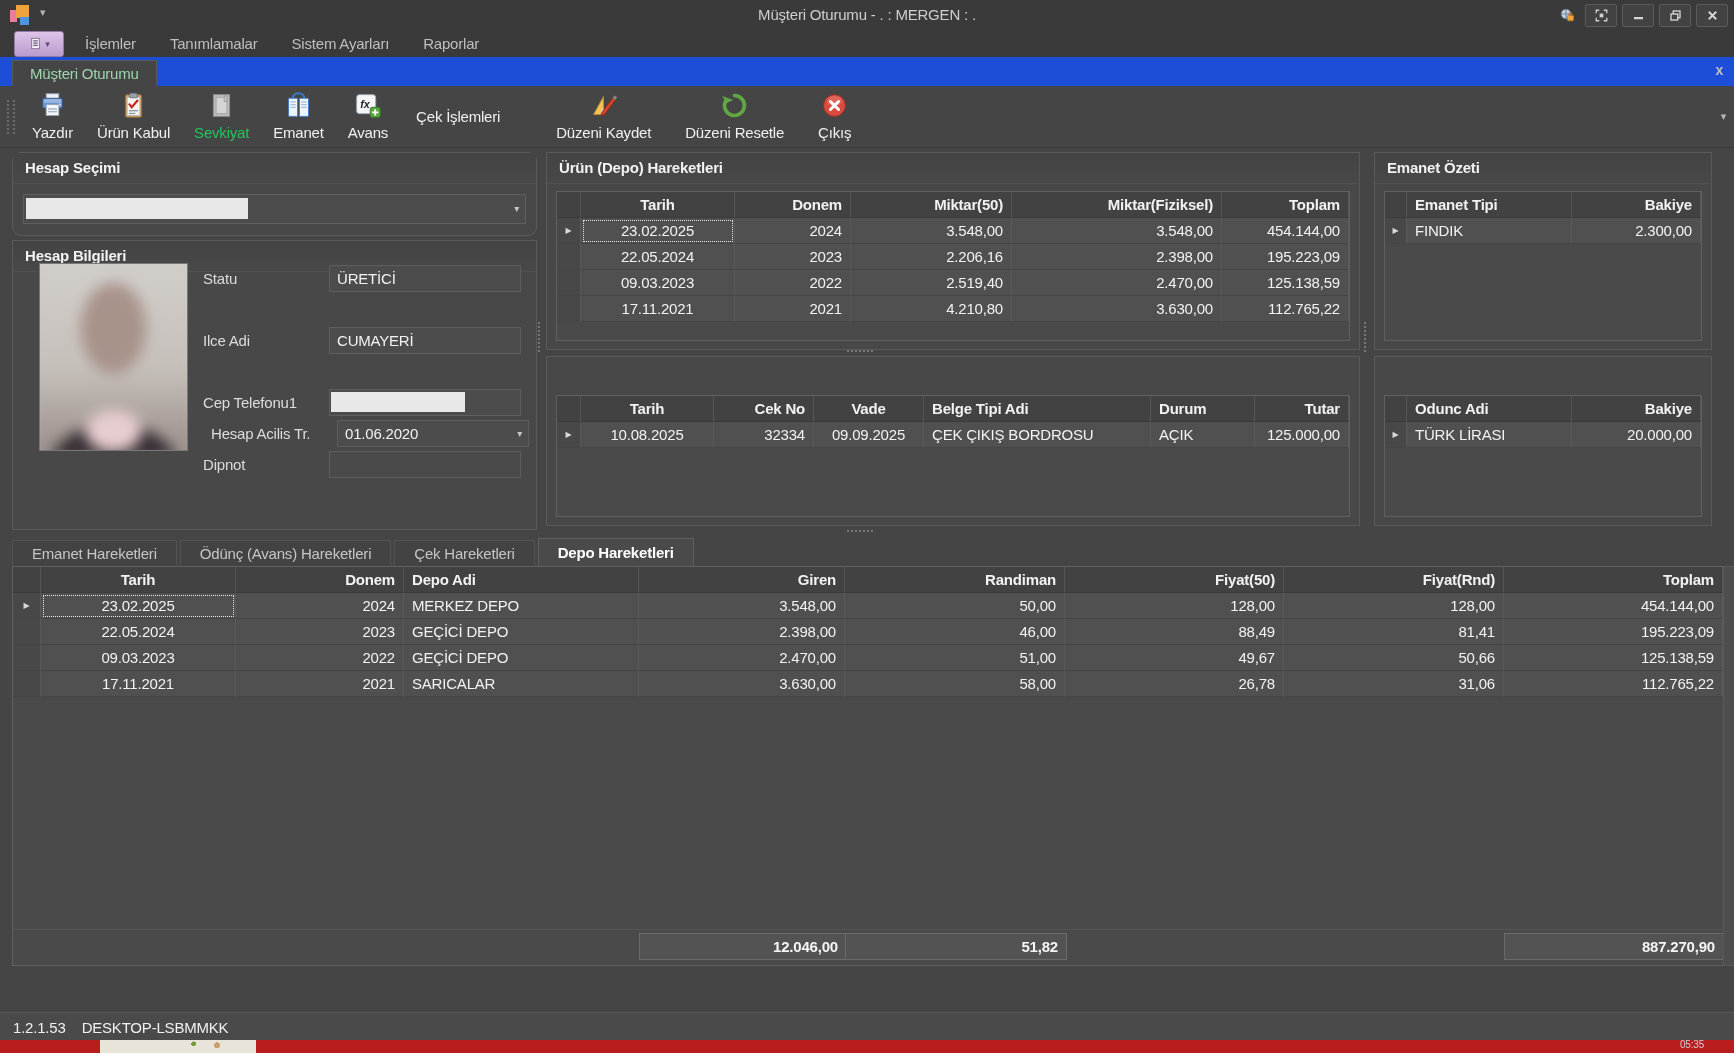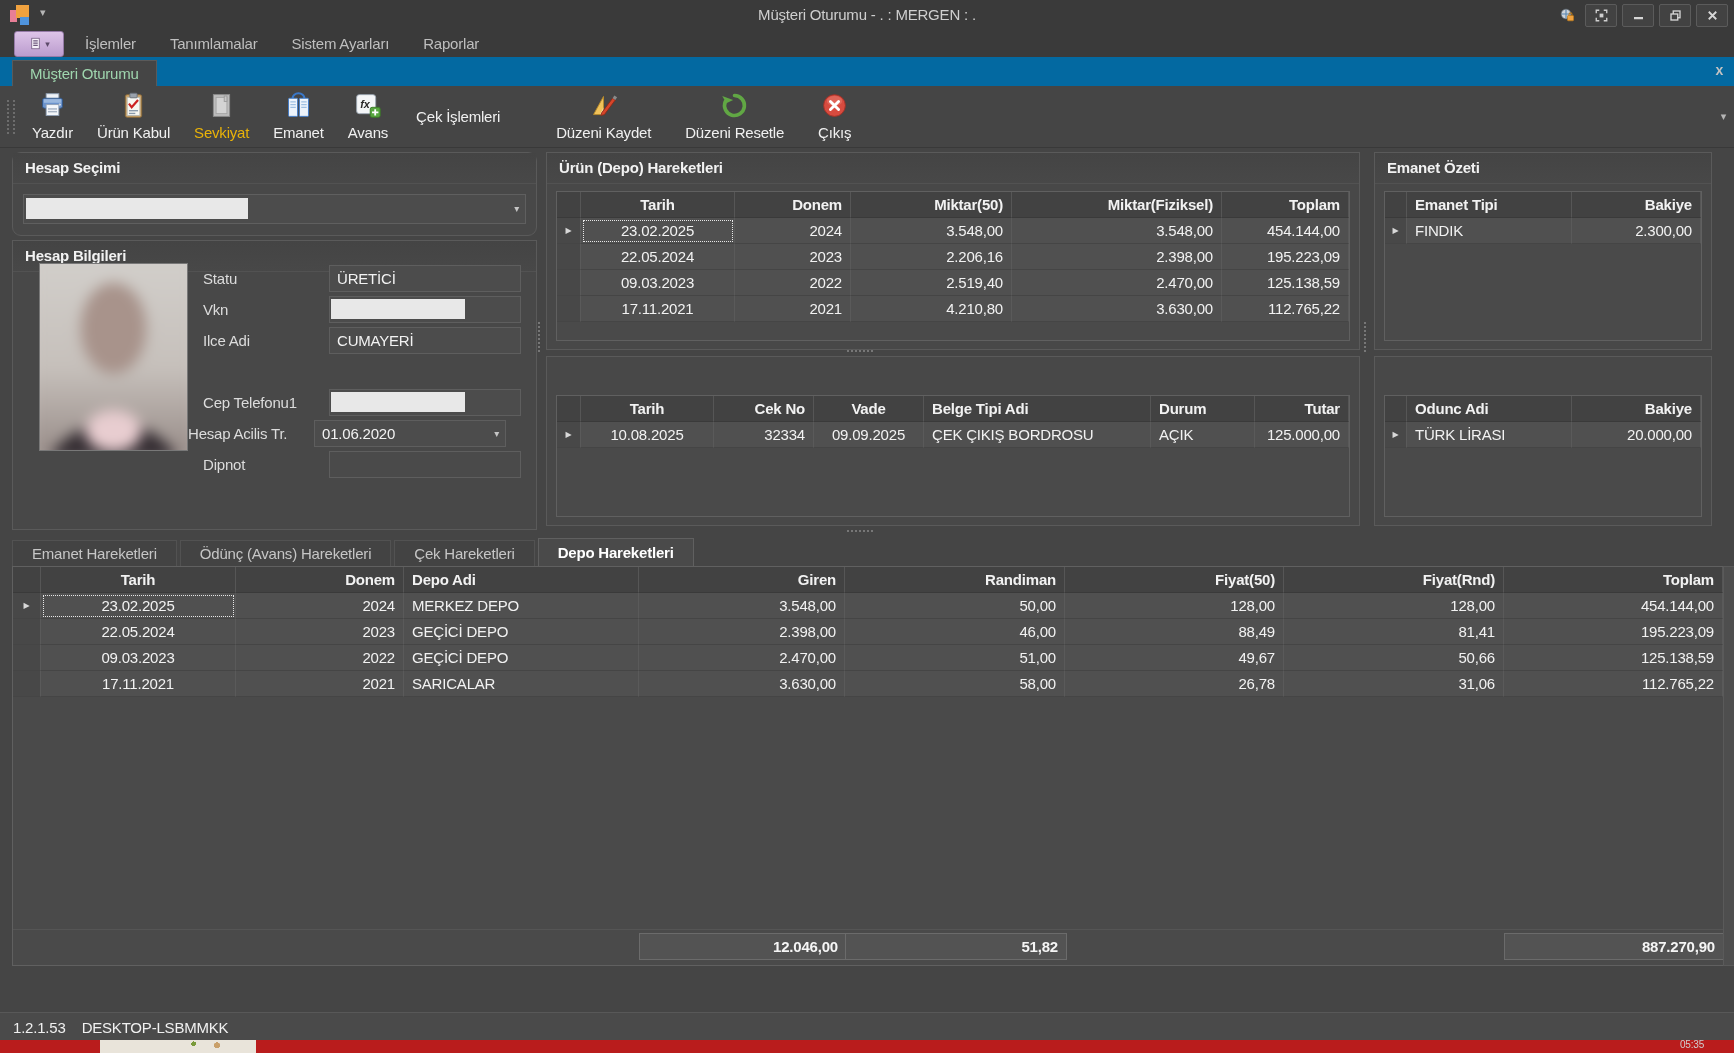--- a/index.html
+++ b/index.html
@@ -23,34 +23,34 @@
 
   
   .menubar{position:absolute;left:0;top:30px;right:0;height:27px;background:#3a3a3a;display:flex;align-items:center;border-bottom:1px solid #343434;}
   .appmenu-btn{margin-left:14px;width:48px;height:24px;border-radius:3px;border:1px solid #967ba8;
     background:linear-gradient(#ddc4e8,#bb9cce);display:flex;align-items:center;justify-content:center;gap:2px;}
   .appmenu-btn svg{width:15px;height:15px;}
   .appmenu-caret{color:#5d4a6a;font-size:9px;}
   .menu-item{color:#bfbfbf;padding:0 13px;height:27px;line-height:27px;margin-left:8px;}
 
   
-  .tabstrip{position:absolute;left:0;top:57px;right:0;height:29px;background:#0369a1;}
+  .tabstrip{position:absolute;left:0;top:57px;right:0;height:29px;background:#1d4ed8;}
   .doc-tab{position:absolute;left:12px;top:3px;height:25px;padding:0 17px;background:#454545;
     border:1px solid #5a5a5a;border-bottom:none;color:#9fd6ae;display:flex;align-items:center;}
   .tabstrip-close{position:absolute;right:11px;top:5px;color:#c2c2c2;font-weight:bold;font-size:14px;}
 
   
   .toolbar{position:absolute;left:0;top:86px;right:0;height:61px;background:#454545;border-bottom:1px solid #393939;
     display:flex;align-items:stretch;padding-left:20px;}
   .tool-grip{position:absolute;left:7px;top:14px;height:34px;width:4px;
     border-left:2px dotted #6d6d6d;border-right:2px dotted #6d6d6d;}
   .tbtn{display:flex;flex-direction:column;align-items:center;justify-content:flex-end;
     padding:5px 12px 6px;gap:4px;color:#f0f0f0;}
   .tbtn svg{width:31px;height:31px;}
-  .tbtn.disabled{color:#eab308;}
+  .tbtn.disabled{color:#22c55e;}
   .tbtn.text-only{justify-content:center;padding:0 16px;}
   .toolbar-overflow{position:absolute;right:8px;top:24px;color:#b5b5b5;font-size:11px;}
 
   
   .group{position:absolute;border:1px solid #5a5a5a;background:#484848;}
   .gtitle{height:30px;line-height:30px;padding:0 12px;font-weight:bold;color:#f2f2f2;
     background:linear-gradient(#444,#484848);border-bottom:1px solid #525252;}
 
   
   .dxgrid{position:absolute;border:1px solid #606060;background:#4a4a4a;overflow:hidden;}
@@ -283,39 +283,33 @@
     <div class="photo">
         <div class="blur"></div>
       </div>
 
     <div class="fieldrow" style="left:190px;top:24px;">
       <div class="flabel">Statu</div>
       <div class="fbox">
           <span>ÜRETİCİ</span>
         </div>
     </div>
-    <div class="fieldrow" style="left:190px;top:55px;">
-      <div class="flabel">Vkn</div>
-      <div class="fbox">
-          <div class="redact"></div>
-        </div>
-    </div>
     <div class="fieldrow" style="left:190px;top:86px;">
       <div class="flabel">Ilce Adi</div>
       <div class="fbox">
           <span>CUMAYERİ</span>
         </div>
     </div>
     <div class="fieldrow" style="left:190px;top:148px;">
       <div class="flabel">Cep Telefonu1</div>
       <div class="fbox">
           <div class="redact"></div>
         </div>
     </div>
-    <div class="fieldrow" style="left:175px;top:179px;">
+    <div class="fieldrow" style="left:198px;top:179px;">
       <div class="flabel">Hesap Acilis Tr.</div>
       <div class="fbox">
           <span>01.06.2020</span>
         <span class="fcaret">▾</span>
         </div>
     </div>
     <div class="fieldrow" style="left:190px;top:210px;">
       <div class="flabel">Dipnot</div>
       <div class="fbox empty"></div>
     </div>

